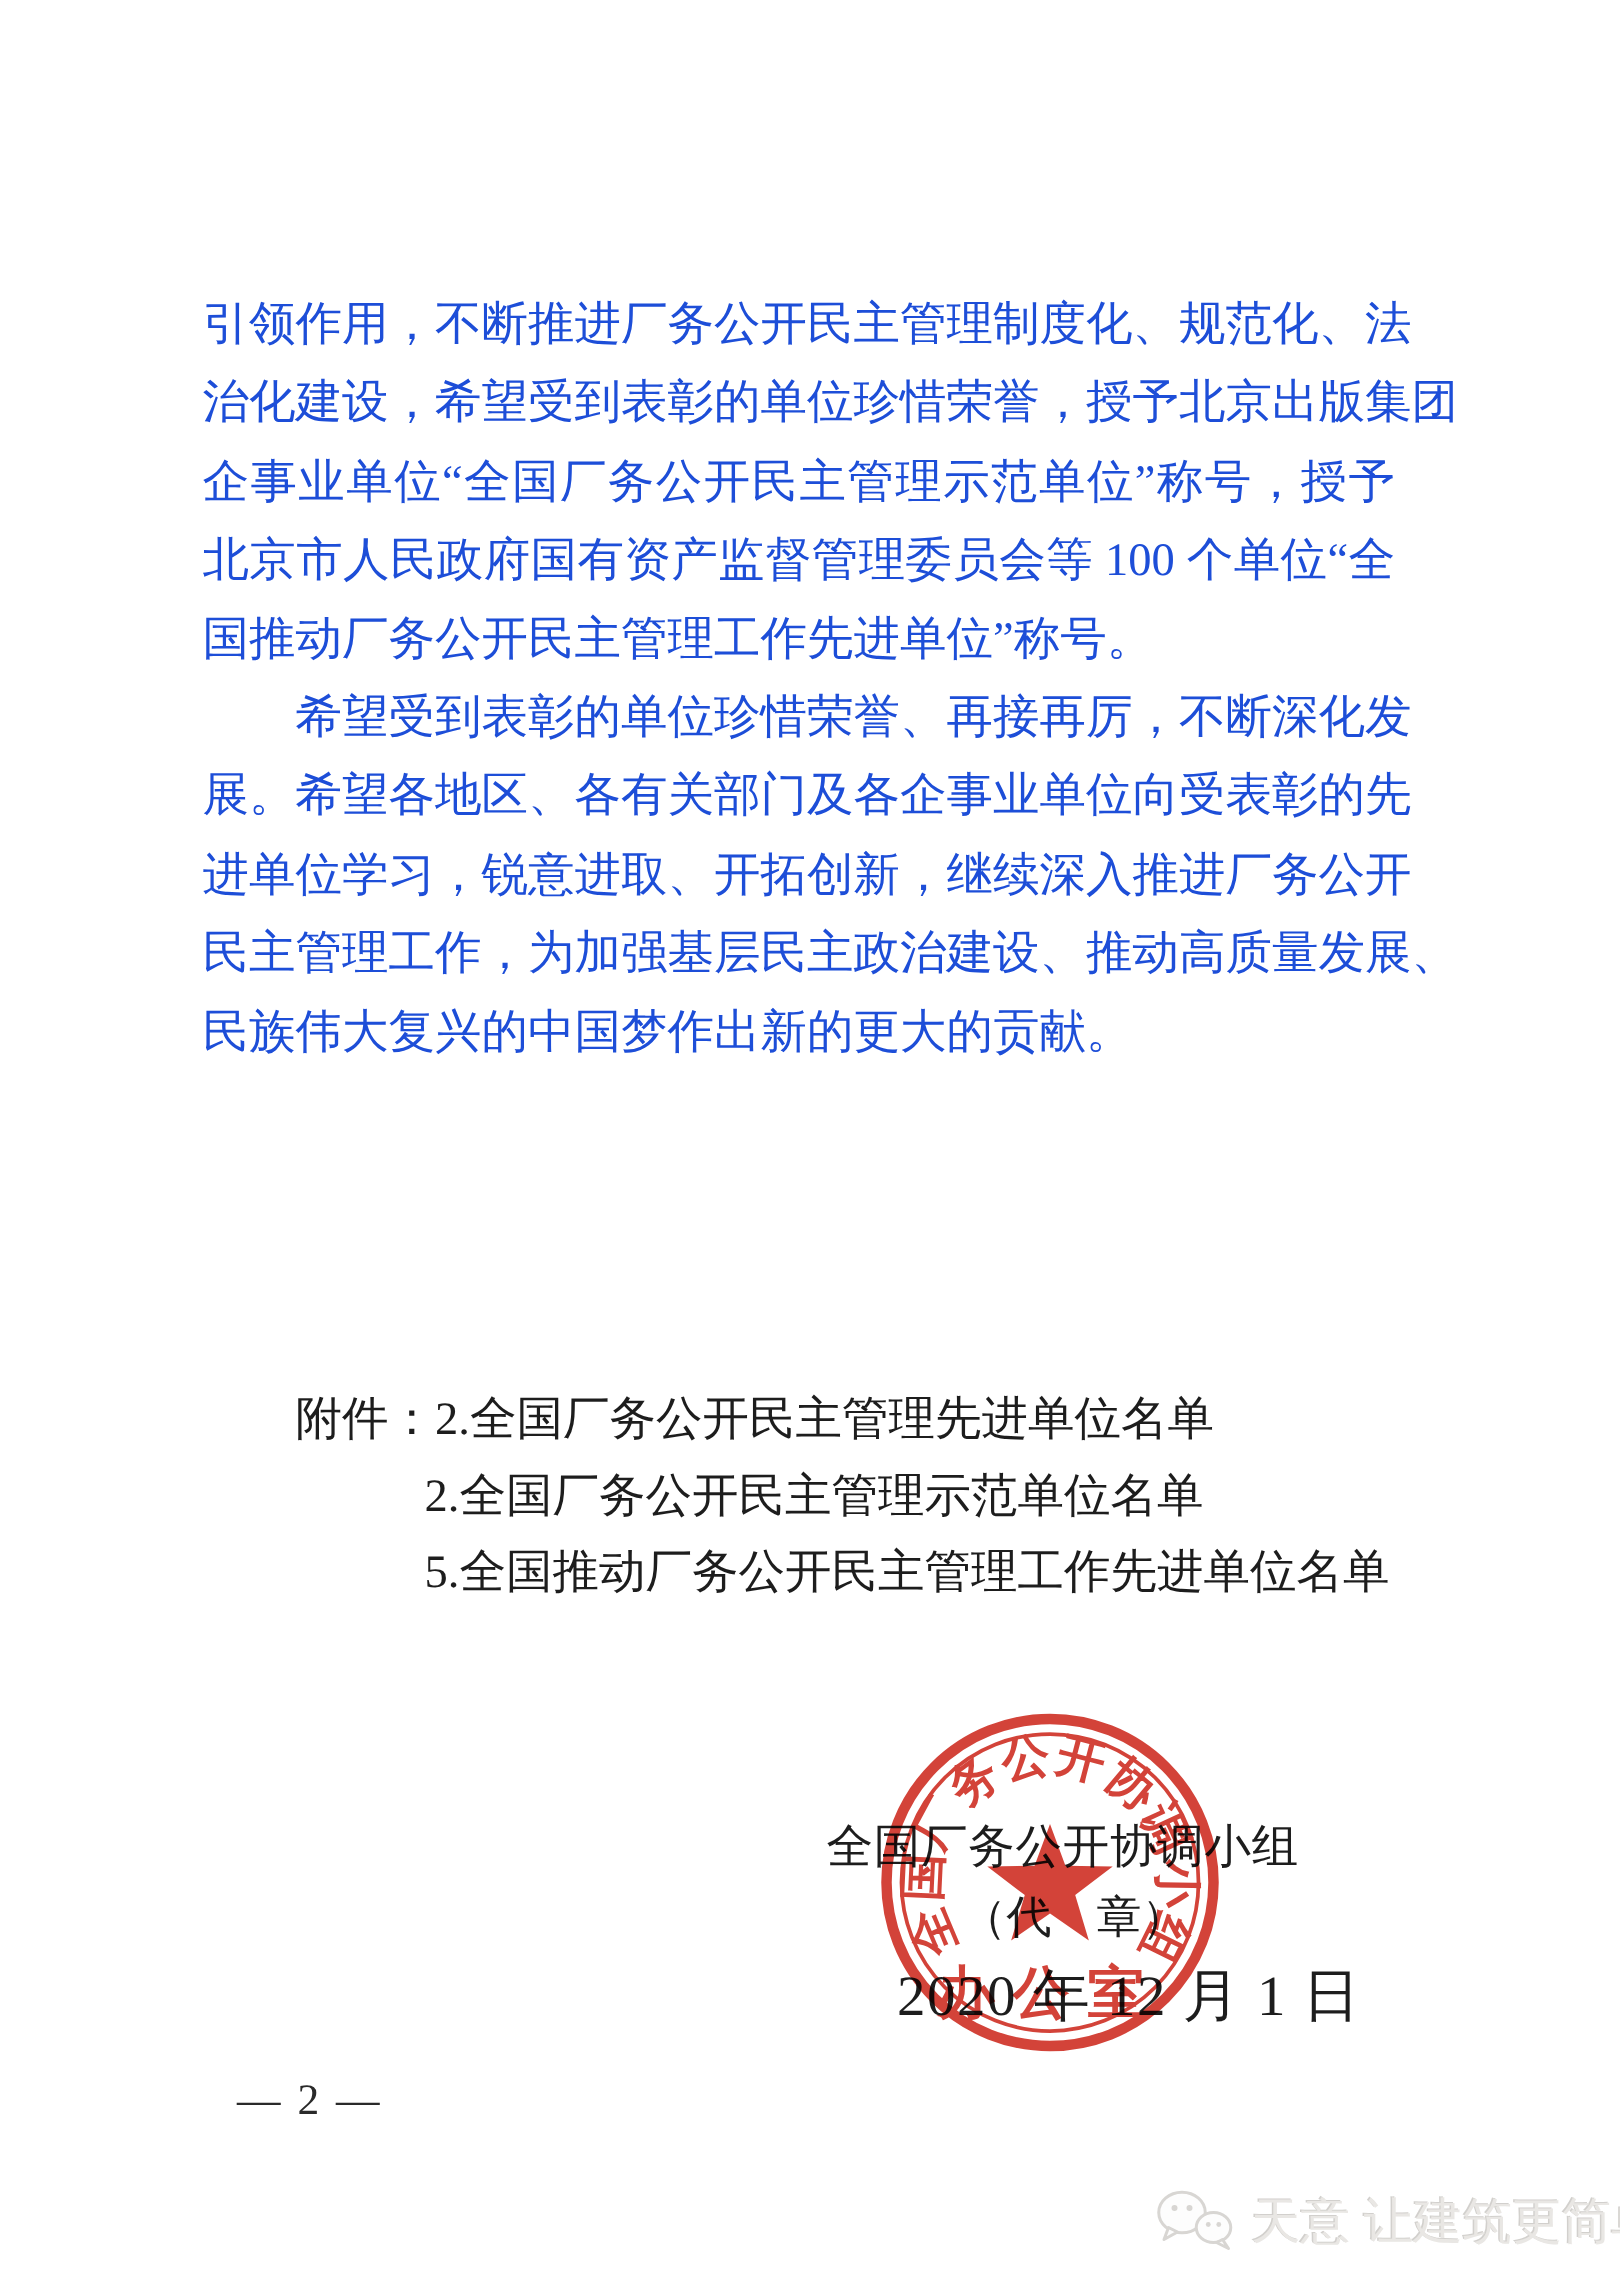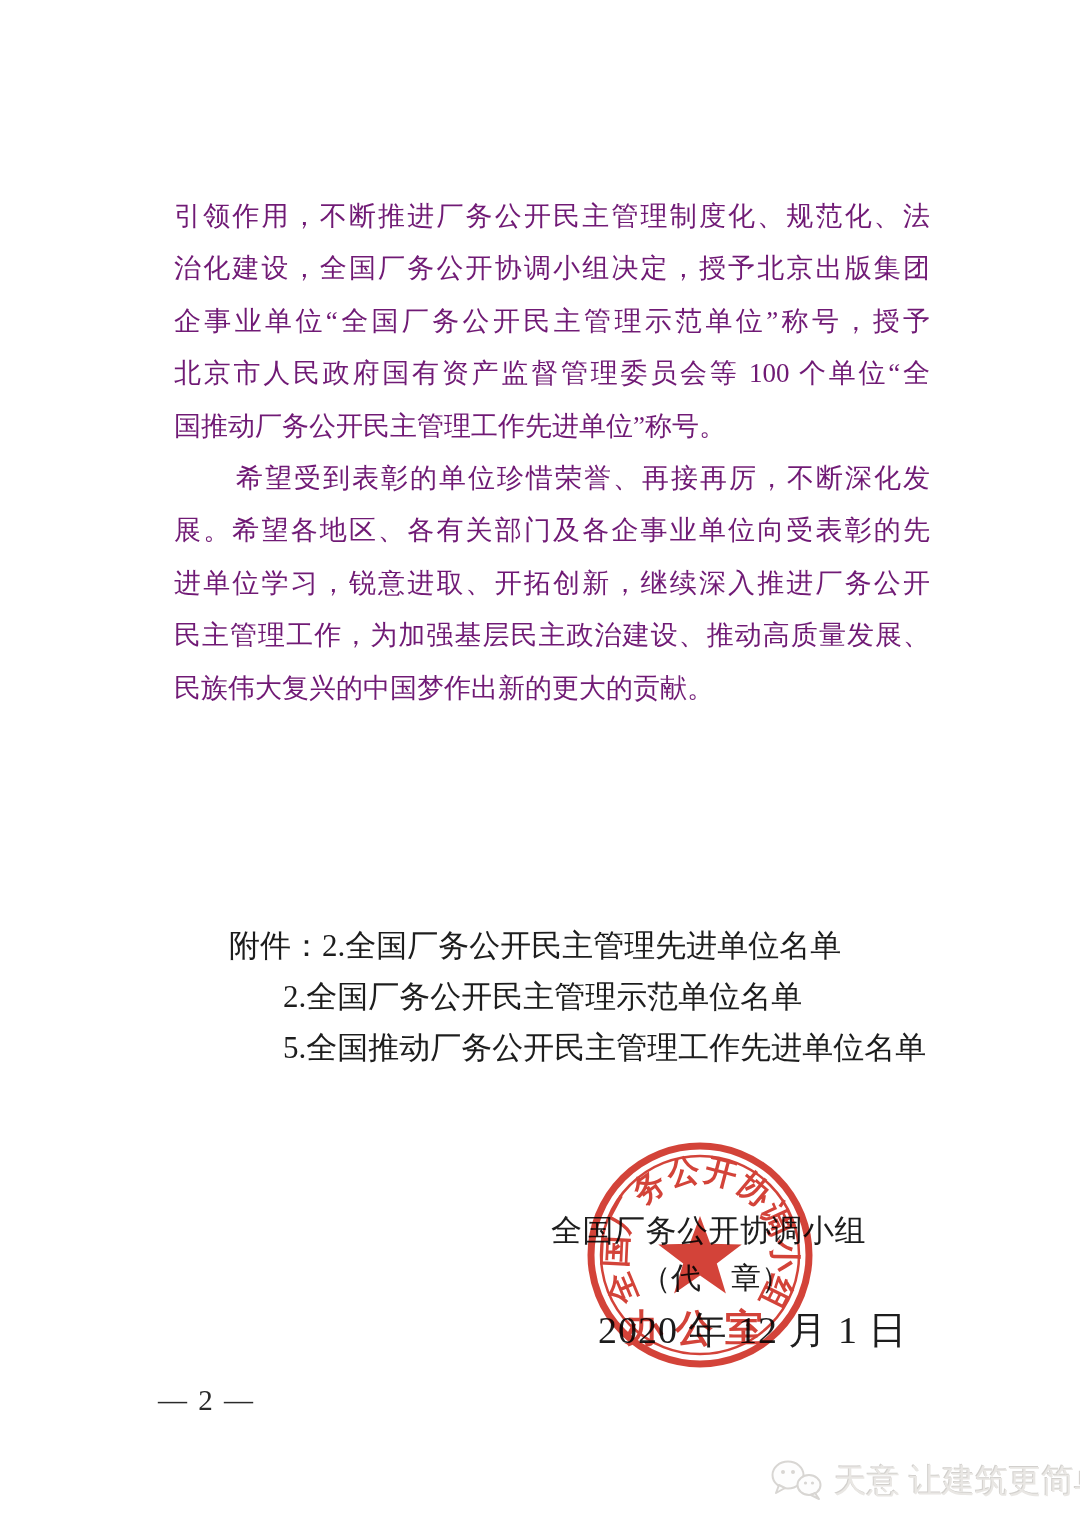--- a/index.html
+++ b/index.html
@@ -5,30 +5,30 @@
   html,body { margin:0; padding:0; background:#ffffff; }
   .page {
     position:relative; width:1080px; height:1527px; margin:0 auto;
     background:#ffffff; overflow:hidden;
     font-family:"Liberation Serif","DejaVu Serif",serif;
     color:#1d1d1d;
   }
   
   .body-block { position:absolute; left:135px; top:190px; width:795px; }
   .bline {
-    height:52.4px; line-height:52.4px; font-size:27px;
+    height:52.4px; line-height:52.4px; font-size:31px;
     text-align:justify; text-align-last:justify;
-    white-space:nowrap; color:#701a75;margin-left:39px;
+    white-space:nowrap; color:#1d4ed8;
   }
   .bline.endp { text-align-last:left; }
   .bline.ind  { padding-left:62px; }
   
   .att-block { position:absolute; left:197px; top:920px; width:760px; }
   .att-row { height:51px; line-height:51px; font-size:31px; white-space:nowrap; }
-  .att-label { display:inline-block;margin-left:32px; }
+  .att-label { display:inline-block; }
   .att-row.cont { margin-left:86px; }
   
   .sig-org  { position:absolute; left:551px; top:1210px; font-size:31px; letter-spacing:0.5px; white-space:nowrap; }
   .sig-note { position:absolute; left:641px; top:1258px; font-size:30px; white-space:nowrap; }
   .sig-date { position:absolute; left:598px; top:1305px; font-size:38px; letter-spacing:1px; white-space:nowrap; }
   
   .page-num { position:absolute; left:158px; top:1384px; font-size:29px; letter-spacing:2px; color:#2a2a2a; }
   
   .seal { position:absolute; left:585px; top:1140px; width:230px; height:230px;
           mix-blend-mode:multiply; opacity:0.92; }
@@ -41,21 +41,21 @@
     text-shadow:-1px -1px 0 #d2d0cd, 1px 1px 2px #ffffff;
   }
 </style>
 </head>
 <body>
 
 <div class="page">
 
   <div class="body-block">
     <div class="bline">引领作用，不断推进厂务公开民主管理制度化、规范化、法</div>
-    <div class="bline">治化建设，全国厂务公开协调小组决定，授予北京出版集团</div>
+    <div class="bline">治化建设，希望受到表彰的单位珍惜荣誉，授予北京出版集团</div>
     <div class="bline">企事业单位“全国厂务公开民主管理示范单位”称号，授予</div>
     <div class="bline">北京市人民政府国有资产监督管理委员会等 100 个单位“全</div>
     <div class="bline endp">国推动厂务公开民主管理工作先进单位”称号。</div>
     <div class="bline ind">希望受到表彰的单位珍惜荣誉、再接再厉，不断深化发</div>
     <div class="bline">展。希望各地区、各有关部门及各企事业单位向受表彰的先</div>
     <div class="bline">进单位学习，锐意进取、开拓创新，继续深入推进厂务公开</div>
     <div class="bline">民主管理工作，为加强基层民主政治建设、推动高质量发展、</div>
     <div class="bline endp">民族伟大复兴的中国梦作出新的更大的贡献。</div>
   </div>
 

